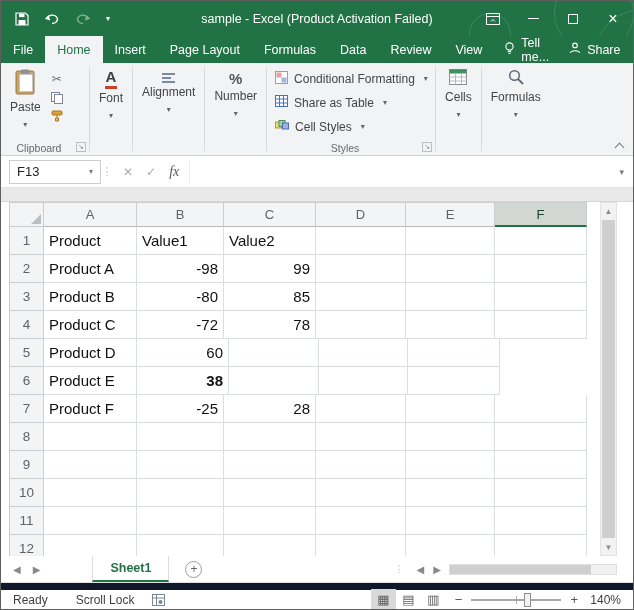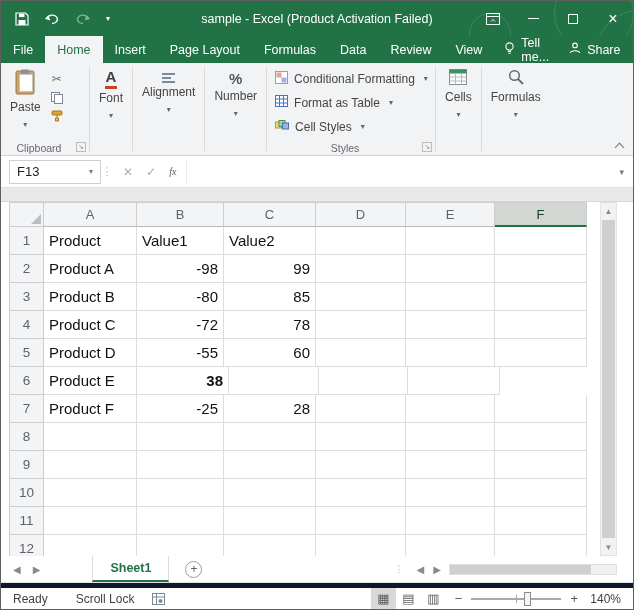--- a/index.html
+++ b/index.html
@@ -51,21 +51,21 @@
   .collapse-chev::before{content:"";position:absolute;left:1px;top:3px;width:6px;height:6px;
     border-left:1.5px solid #777;border-top:1.5px solid #777;transform:rotate(45deg)}
 
   
   .fbar{height:32px;background:#fff;border-bottom:1px solid #e1e1e1;display:flex;align-items:center;padding-left:8px}
   .namebox{width:92px;height:24px;border:1px solid #cfcfcf;display:flex;align-items:center;padding:0 7px;
     font-size:13px;color:#222;background:#fff}
   .nb-caret{margin-left:auto;font-size:8px;color:#777}
   .fsplit{width:12px;text-align:center;color:#bdbdbd;font-size:11px}
   .fxbtns{display:flex;align-items:center;gap:13px;padding:0 10px;color:#adadad;font-size:12px}
-  .fx{font-family:"Liberation Serif",serif;font-style:italic;font-size:10px;color:#5a5a5a}
+  .fx{font-family:"Liberation Serif",serif;font-style:italic;font-size:14px;color:#5a5a5a}
   .finput{flex:1;height:24px;border-left:1px solid #ececec;display:flex;align-items:center;padding:0 6px;font-size:13px;color:#111}
   .endcaret{padding:0 9px;color:#777;font-size:9px}
 
   .gapstrip{height:14px;background:#e9e9e9;border-bottom:1px solid #d6d6d6}
 
   
   .gridarea{height:354px;position:relative;background:#fff;overflow:hidden}
   .sheet{position:absolute;top:0;left:8px}
   .hdrrow{display:flex}
   .corner{width:35px;height:25px;background:#f3f4f5;border:1px solid #cdcdcd;position:relative}
@@ -91,21 +91,21 @@
   .sheettab{margin-left:40px;height:100%;padding:0 17px;display:flex;align-items:center;color:#217346;font-weight:700;
     border-left:1px solid #dcdcdc;border-right:1px solid #dcdcdc;border-bottom:2px solid #217346;background:#fff}
   .addsheet{width:17px;height:17px;margin-left:16px;border:1px solid #9c9c9c;border-radius:50%;color:#666;
     display:flex;align-items:center;justify-content:center;font-size:12px;line-height:1}
   .tabsplit{margin-left:auto;color:#aaa;font-size:9px;letter-spacing:1px;padding:0 4px}
   .hnav{display:flex;gap:9px;padding:0 8px;color:#8a8a8a;font-size:10px}
   .hscroll{width:168px;height:11px;background:#f1f1f1;border:1px solid #e0e0e0;margin-right:16px;display:flex}
   .hthumb{width:85%;background:#cfcfcf}
 
   
-  .statusbar{height:26px;background:#fff;border-top:5px solid #0f172a;display:flex;align-items:center;font-size:12px;color:#3f3f3f}
+  .statusbar{height:26px;background:#fff;border-top:7px solid #0f172a;display:flex;align-items:center;font-size:12px;color:#3f3f3f}
   .sb-ready{padding:0 16px 0 12px}
   .sb-scroll{padding:0 12px}
   .sb-macro{margin-left:6px;display:flex;align-items:center}
   .sb-right{margin-left:auto;display:flex;align-items:center;gap:0}
   .viewbtn{width:25px;height:22px;display:flex;align-items:center;justify-content:center;color:#5d5d5d;font-size:13px}
   .viewbtn.active{background:#d9d9d9}
   .zoombtn{padding:0 9px;color:#555;font-size:13px}
   .zoomtrack{width:90px;height:2px;background:#a9a9a9;position:relative}
   .zoomtick{position:absolute;left:50%;top:-3px;width:1px;height:8px;background:#a9a9a9}
   .zoomthumb{position:absolute;left:58%;top:-6px;width:7px;height:14px;background:#f4f4f4;border:1px solid #8c8c8c}
@@ -270,21 +270,21 @@
           </span>
           <span>Conditional Formatting</span>
         </div>
         <div class="stylebtn drop">
           <span>
             <svg width="13" height="12" viewBox="0 0 13 12">
                 <rect x="0.5" y="0.5" width="12" height="11" fill="#fff" stroke="#4472c4"></rect>
                 <path d="M0.5 4h12 M0.5 8h12 M4.5 0.5v11 M8.5 0.5v11" stroke="#4472c4"></path>
               </svg>
           </span>
-          <span>Format as Table</span>
+          <span>Share as Table</span>
         </div>
         <div class="stylebtn drop">
           <span>
             <svg width="14" height="11" viewBox="0 0 14 11">
                 <rect x="0.5" y="2" width="6" height="6" fill="#f3d97a" stroke="#b79a2c"></rect>
                 <rect x="4" y="0.5" width="6" height="6" fill="#9fd49f" stroke="#4f8f4f"></rect>
                 <rect x="7.5" y="3" width="6" height="6" fill="#9fb4e4" stroke="#4a6ab2"></rect>
               </svg>
           </span>
           <span>Cell Styles</span>
@@ -387,21 +387,20 @@
             <div class="cell" style="width: 93px;">Product C</div>
             <div class="cell num" style="width: 87px;">-72</div>
             <div class="cell num" style="width: 92px;">78</div>
             <div class="cell" style="width: 90px;"></div>
             <div class="cell" style="width: 89px;"></div>
             <div class="cell" style="width: 92px;"></div>
           </div>
           <div class="grow">
             <div class="rowhdr">5</div>
             <div class="cell" style="width: 93px;">Product D</div>
-            <div class="cell num" style="width: 87px;">-55</div>
             <div class="cell num" style="width: 92px;">60</div>
             <div class="cell" style="width: 90px;"></div>
             <div class="cell" style="width: 89px;"></div>
             <div class="cell" style="width: 92px;"></div>
           </div>
           <div class="grow">
             <div class="rowhdr">6</div>
             <div class="cell" style="width: 93px;">Product E</div>
             <div class="cell num" style="width: 92px; font-weight: bold;">38</div>
             <div class="cell" style="width: 90px;"></div>

